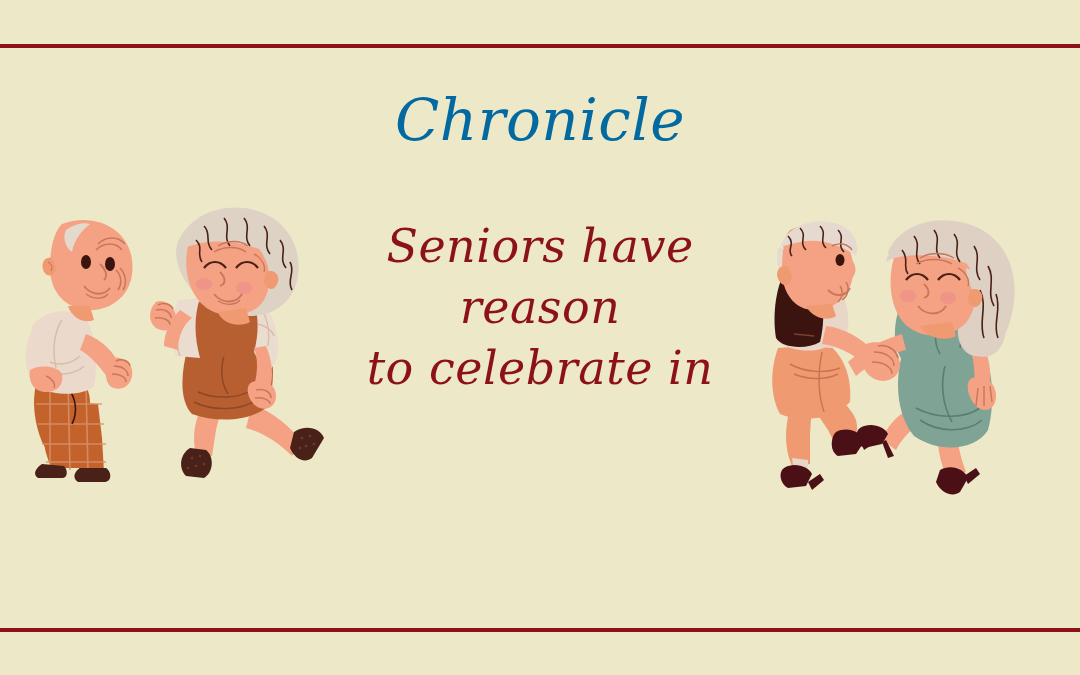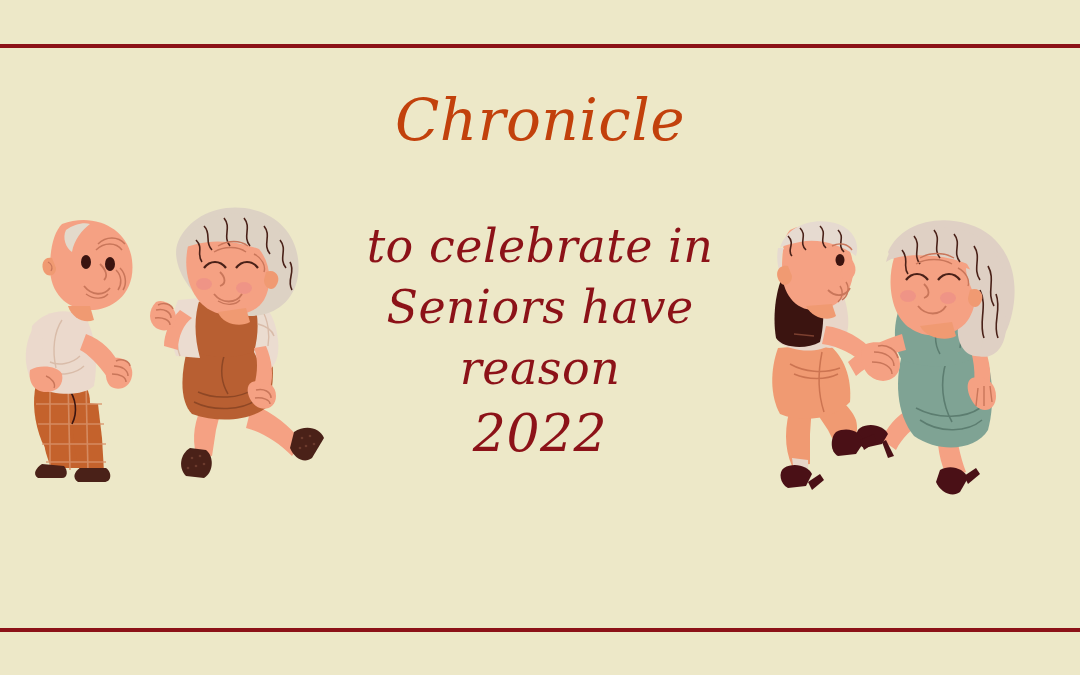--- a/index.html
+++ b/index.html
@@ -416,23 +416,22 @@
         </g>
 
         <path d="M58 68 C66 76 76 74 80 66" stroke="#C9765A" stroke-width="1.8" fill="none"></path>
 
         <path d="M36 84 C42 96 58 100 66 94 L62 82 Z" fill="#F09A72"></path>
       </g>
     </svg>
   </div>
 
   <div id="text-block">
-    <div id="kicker" class="script" style="color: #c2410c;">
+    <div id="kicker" class="script" style="color: #0369a1;">
       <span class="kline">Chronicle</span>
     </div>
     <div id="headline" class="script" style="color: rgb(140, 18, 24);">
+      <span class="hline">Seniors have reason</span>
       <span class="hline">to celebrate in</span>
-      <span class="hline">Seniors have reason</span>
-      <span class="hline year">2022</span>
     </div>
   </div>
 
 </div>
 
 </body></html>

